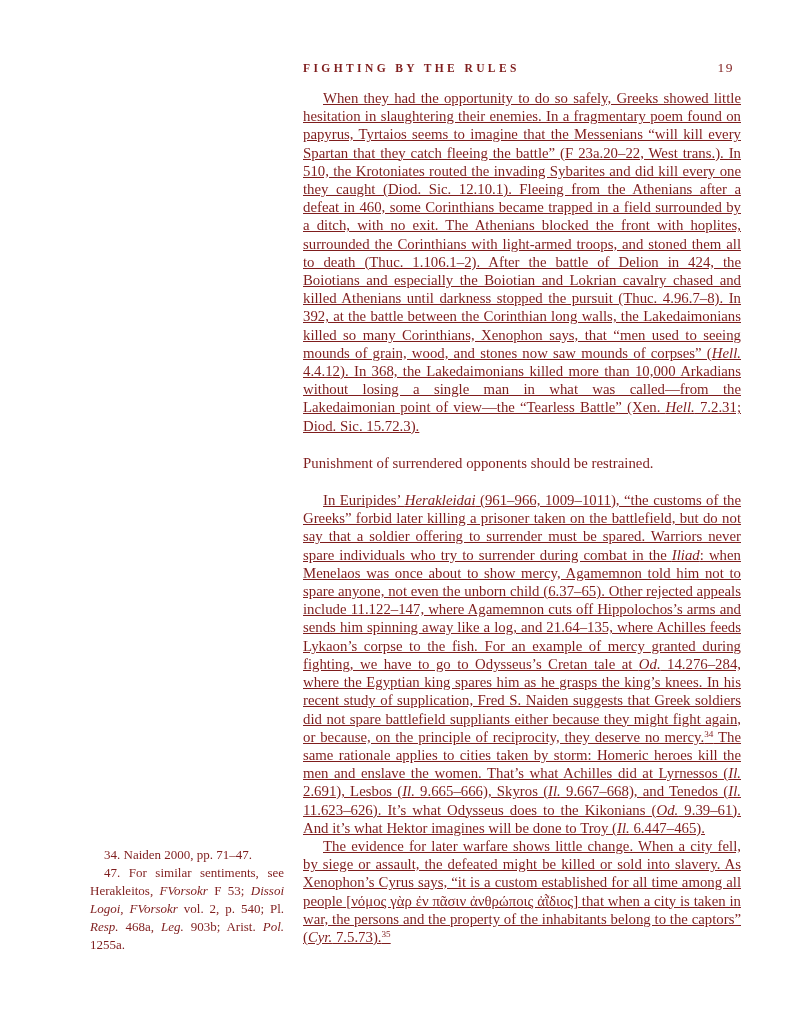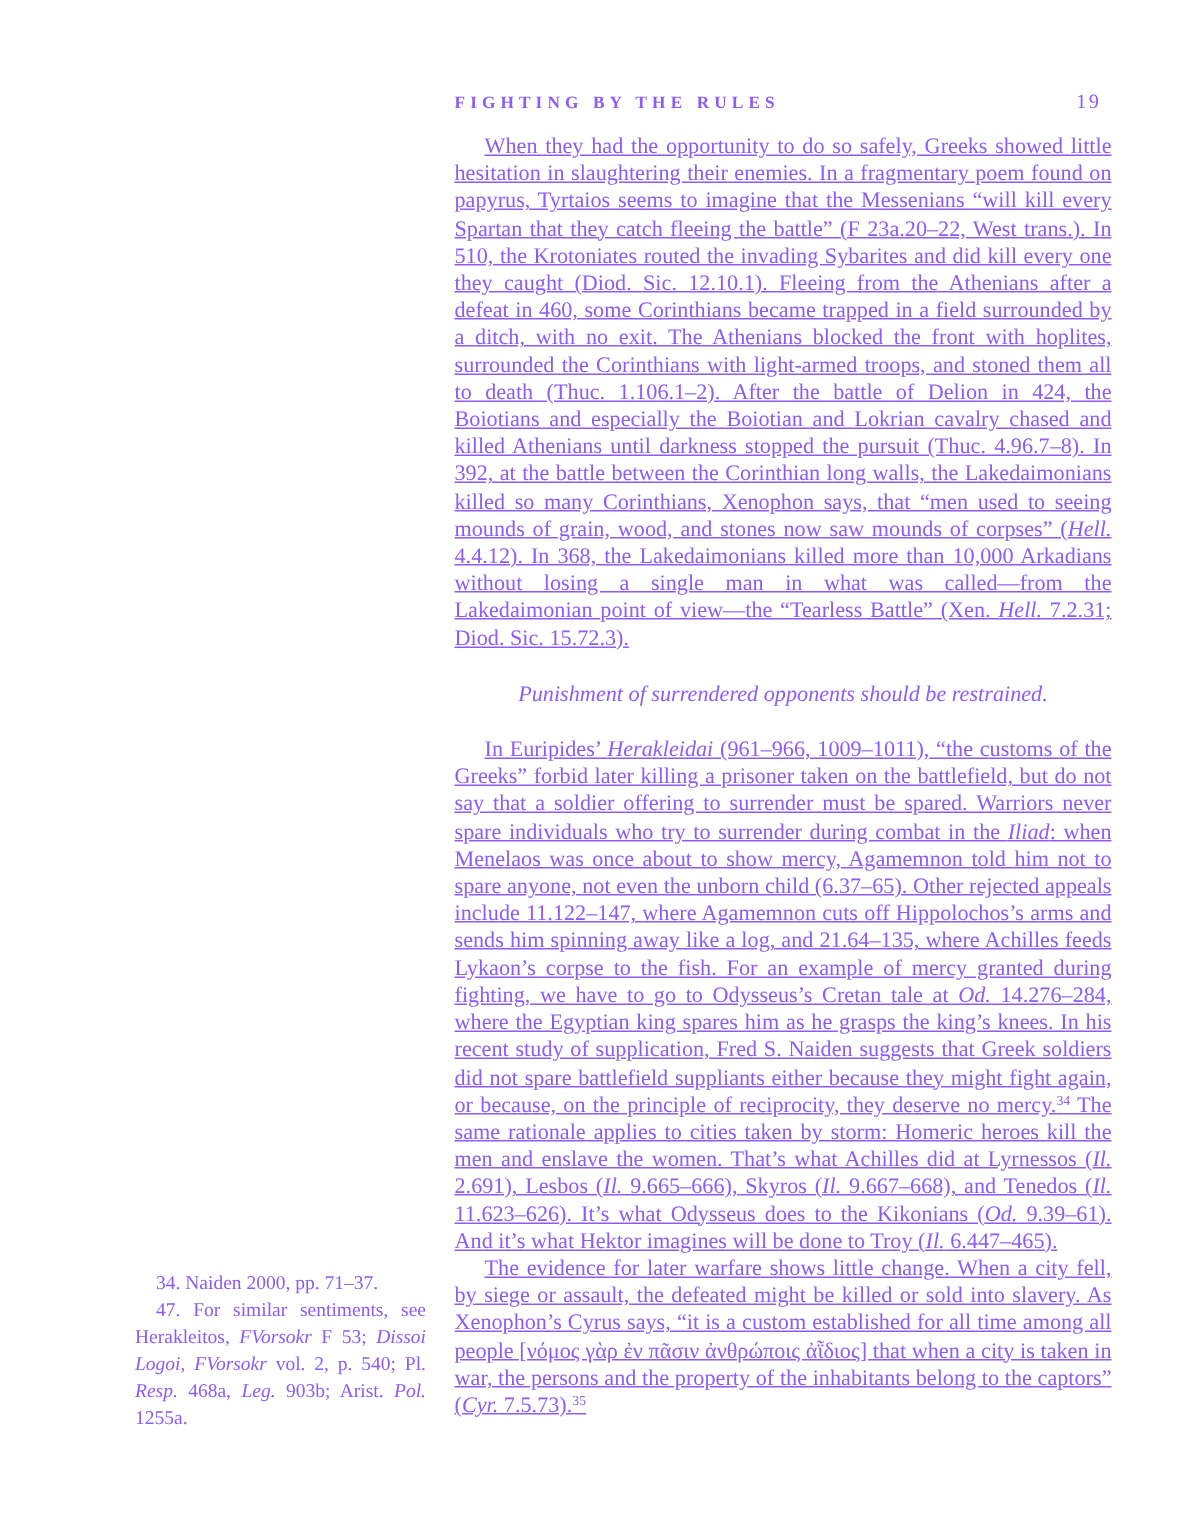--- a/index.html
+++ b/index.html
@@ -6,21 +6,21 @@
     margin: 0;
     padding: 0;
     background: #ffffff;
   }
   .page {
     position: relative;
     width: 792px;
     height: 1024px;
     background: #ffffff;
     font-family: "Liberation Serif", "DejaVu Serif", serif;
-    color: #8b5cf6;
+    color: #7f1d1d;
     overflow: hidden;
   }
   .running-head {
     position: absolute;
     left: 303px;
     right: 58px;
     top: 60px;
     display: flex;
     justify-content: space-between;
     align-items: baseline;
@@ -44,27 +44,26 @@
     text-align: justify;
     hyphens: auto;
     -webkit-hyphens: auto;
   }
   .body-para {
     margin: 0;
     text-indent: 20px;
     text-decoration: underline;
   }
   .section-heading {
-    font-style: italic;
     font-weight: normal;
     font-size: 14.8px;
     line-height: 18.2px;
     margin: 19px 0 19px 0;
     text-indent: 0;
-    text-align: center;
+    text-align: left;
   }
   .body-col sup, .footnotes sup {
     font-size: 0.62em;
     line-height: 0;
     vertical-align: 0.5em;
   }
   .footnotes {
     position: absolute;
     left: 90px;
     top: 846px;
@@ -84,21 +83,21 @@
 <body>
 
 <div class="page">
 
   <header class="running-head">
     <span class="rh-title">FIGHTING BY THE RULES</span>
     <span class="rh-pagenum">19</span>
   </header>
 
   <aside class="footnotes">
-    <p class="footnote"><span>34. Naiden 2000, pp. 71–37.</span></p>
+    <p class="footnote"><span>34. Naiden 2000, pp. 71–47.</span></p>
     <p class="footnote"><span>47. For similar sentiments, see Herakleitos, </span><i>FVorsokr</i><span> F 53; </span><i>Dissoi Logoi</i><span>, </span><i>FVorsokr</i><span> vol. 2, p. 540; Pl. </span><i>Resp.</i><span> 468a, </span><i>Leg.</i><span> 903b; Arist. </span><i>Pol.</i><span> 1255a.</span></p>
   </aside>
 
   <main class="body-col">
     <p class="body-para"><span>When they had the opportunity to do so safely, Greeks showed little hesitation in slaughtering their enemies. In a fragmentary poem found on papyrus, Tyrtaios seems to imagine that the Messenians “will kill every Spartan that they catch fleeing the battle” (F 23a.20–22, West trans.). In 510, the Krotoniates routed the invading Sybarites and did kill every one they caught (Diod. Sic. 12.10.1). Fleeing from the Athenians after a defeat in 460, some Corinthians became trapped in a field surrounded by a ditch, with no exit. The Athenians blocked the front with hoplites, surrounded the Corinthians with light-armed troops, and stoned them all to death (Thuc. 1.106.1–2). After the battle of Delion in 424, the Boiotians and especially the Boiotian and Lokrian cavalry chased and killed Athenians until darkness stopped the pursuit (Thuc. 4.96.7–8). In 392, at the battle between the Corinthian long walls, the Lakedaimonians killed so many Corinthians, Xenophon says, that “men used to seeing mounds of grain, wood, and stones now saw mounds of corpses” (</span><i>Hell.</i><span> 4.4.12). In 368, the Lakedaimonians killed more than 10,000 Arkadians without losing a single man in what was called—from the Lakedaimonian point of view—the “Tearless Battle” (Xen. </span><i>Hell.</i><span> 7.2.31; Diod. Sic. 15.72.3).</span></p>
     <h2 class="section-heading"><span>Punishment of surrendered opponents should be restrained.</span></h2>
     <p class="body-para"><span>In Euripides’ </span><i>Herakleidai</i><span> (961–966, 1009–1011), “the customs of the Greeks” forbid later killing a prisoner taken on the battlefield, but do not say that a soldier offering to surrender must be spared. Warriors never spare individuals who try to surrender during combat in the </span><i>Iliad</i><span>: when Menelaos was once about to show mercy, Agamemnon told him not to spare anyone, not even the unborn child (6.37–65). Other rejected appeals include 11.122–147, where Agamemnon cuts off Hippolochos’s arms and sends him spinning away like a log, and 21.64–135, where Achilles feeds Lykaon’s corpse to the fish. For an example of mercy granted during fighting, we have to go to Odysseus’s Cretan tale at </span><i>Od.</i><span> 14.276–284, where the Egyptian king spares him as he grasps the king’s knees. In his recent study of supplication, Fred S. Naiden suggests that Greek soldiers did not spare battlefield suppliants either because they might fight again, or because, on the principle of reciprocity, they deserve no mercy.</span><sup>34</sup><span> The same rationale applies to cities taken by storm: Homeric heroes kill the men and enslave the women. That’s what Achilles did at Lyrnessos (</span><i>Il.</i><span> 2.691), Lesbos (</span><i>Il.</i><span> 9.665–666), Skyros (</span><i>Il.</i><span> 9.667–668), and Tenedos (</span><i>Il.</i><span> 11.623–626). It’s what Odysseus does to the Kikonians (</span><i>Od.</i><span> 9.39–61). And it’s what Hektor imagines will be done to Troy (</span><i>Il.</i><span> 6.447–465).</span></p>
     <p class="body-para"><span>The evidence for later warfare shows little change. When a city fell, by siege or assault, the defeated might be killed or sold into slavery. As Xenophon’s Cyrus says, “it is a custom established for all time among all people [νόμος γὰρ ἐν πᾶσιν ἀνθρώποις ἀῗδιος] that when a city is taken in war, the persons and the property of the inhabitants belong to the captors” (</span><i>Cyr.</i><span> 7.5.73).</span><sup>35</sup></p>
   </main>
 

